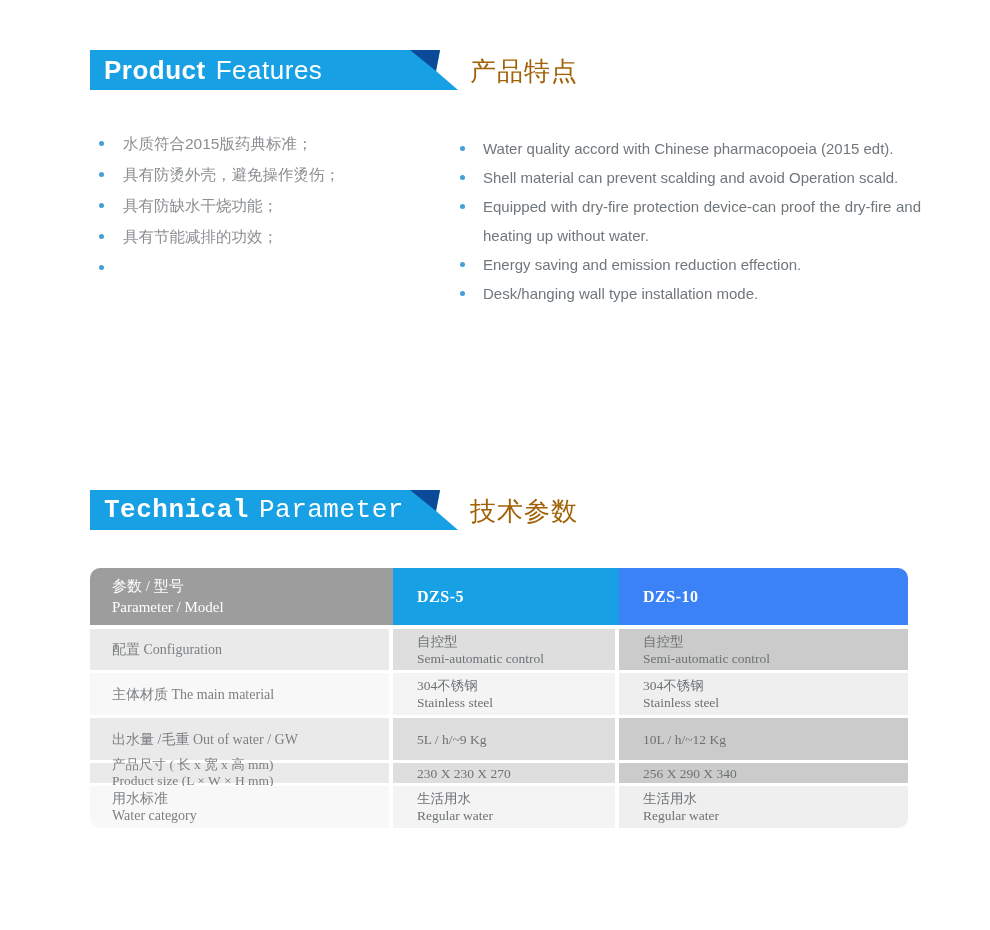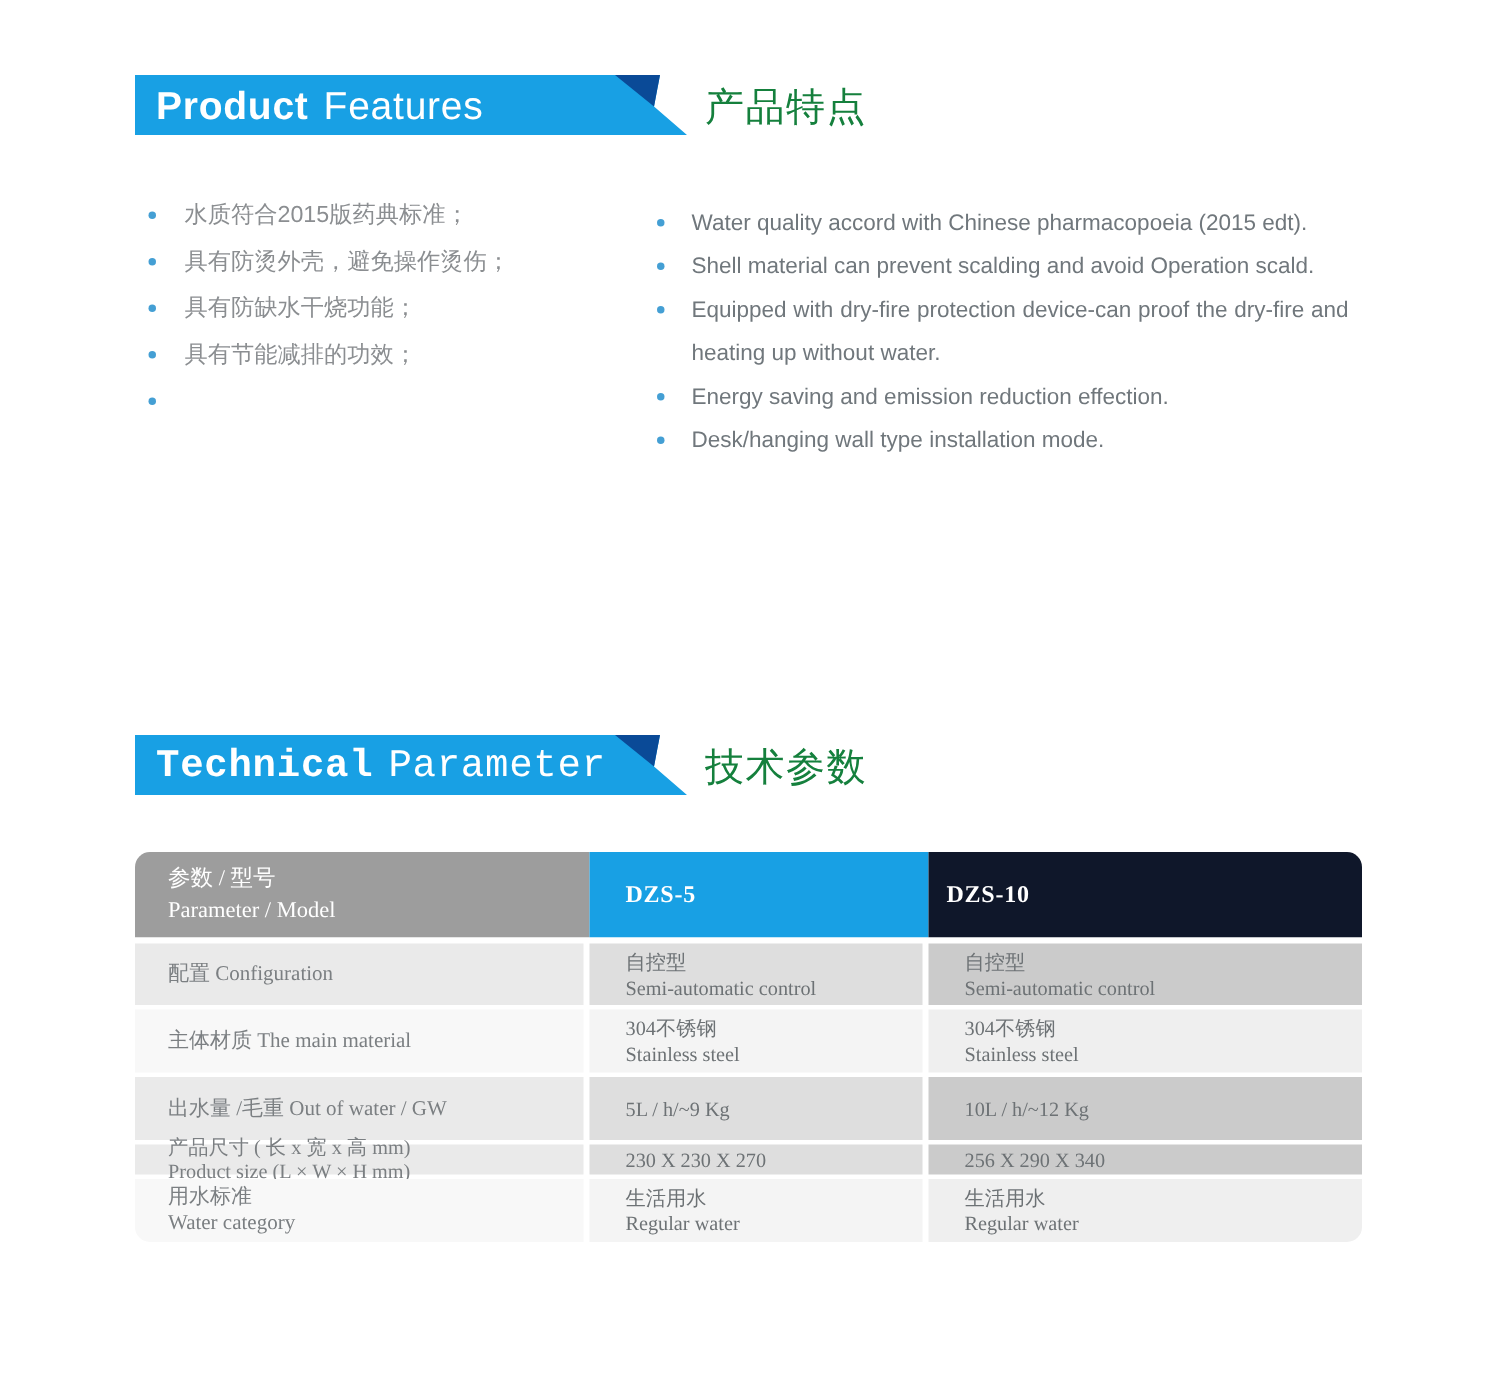--- a/index.html
+++ b/index.html
@@ -5,44 +5,44 @@
   html,body{margin:0;padding:0;background:#ffffff;}
   body{font-family:"Liberation Sans", sans-serif;}
   .page{position:relative;width:990px;height:930px;background:#ffffff;overflow:hidden;}
 
   
   .banner{position:absolute;width:372px;height:40px;}
   .banner svg{position:absolute;left:0;top:0;}
   .banner-text{position:absolute;left:14px;top:0;height:40px;line-height:40px;color:#ffffff;font-size:26px;white-space:nowrap;}
   .banner-text .bold{font-weight:700;letter-spacing:0.5px;}
   .banner-text .reg{font-weight:400;margin-left:10px;letter-spacing:0.5px;}
-  .zh-title{position:absolute;font-size:26px;line-height:30px;color:#15803d;font-weight:500;letter-spacing:1px;white-space:nowrap;}
+  .zh-title{position:absolute;font-size:26px;line-height:30px;color:#a16207;font-weight:500;letter-spacing:1px;white-space:nowrap;}
 
   
   .blist{position:absolute;list-style:none;margin:0;padding:0;}
   .blist li{display:flex;align-items:flex-start;}
   .dot{flex:0 0 auto;width:5px;height:5px;border-radius:50%;background:#449fd4;}
   .zh-list{left:96px;top:128px;width:348px;}
   .zh-list li{line-height:31px;font-size:15.5px;color:#8b8e91;}
   .zh-list .dot{margin:13px 0 0 3px;}
   .zh-list .txt{margin-left:19px;}
-  .en-list{left:436px;top:134px;width:463px;}
+  .en-list{left:458px;top:134px;width:463px;}
   .en-list li{line-height:29px;font-size:15px;color:#70777c;}
   .en-list .dot{margin:12px 0 0 2px;}
   .en-list .txt{margin-left:18px;flex:1;}
   .en-list li.justify .txt{text-align:justify;}
 
   
   .ptable{position:absolute;left:90px;top:568px;width:818px;font-family:Liberation Serif, serif;}
   .t-head{display:flex;height:57px;border-radius:10px 10px 0 0;overflow:hidden;margin-bottom:4px;}
   .th{color:#ffffff;display:flex;flex-direction:column;justify-content:center;box-sizing:border-box;}
   .th-param{width:303px;background:#9d9d9d;padding-left:22px;}
   .th-param span{display:block;font-size:15px;line-height:21px;font-weight:500;}
   .th-m1{width:226px;background:#18a0e4;padding-left:24px;font-weight:700;font-size:16px;letter-spacing:0.5px;}
-  .th-m2{width:289px;background:#0f172a;padding-left:12px;font-weight:700;font-size:16px;letter-spacing:0.5px;}
+  .th-m2{width:289px;background:#3b82f6;padding-left:24px;font-weight:700;font-size:16px;letter-spacing:0.5px;}
   .t-row{display:flex;margin-bottom:3px;border-radius:16px;}
   .td{box-sizing:border-box;display:flex;flex-direction:column;justify-content:center;}
   .td span{display:block;}
   .td-param{width:299px;margin-right:4px;padding-left:22px;color:#7b7f82;font-size:14px;line-height:17px;}
   .td-m1{width:222px;margin-right:4px;padding-left:24px;color:#6d7275;font-size:13.5px;line-height:17px;}
   .td-m2{width:289px;padding-left:24px;color:#6d7275;font-size:13.5px;line-height:17px;}
   .odd  .td-param{background:#eaeaea;}
   .odd  .td-m1{background:#dedede;}
   .odd  .td-m2{background:#cbcbcb;}
   .even .td-param{background:#f8f8f8;}

